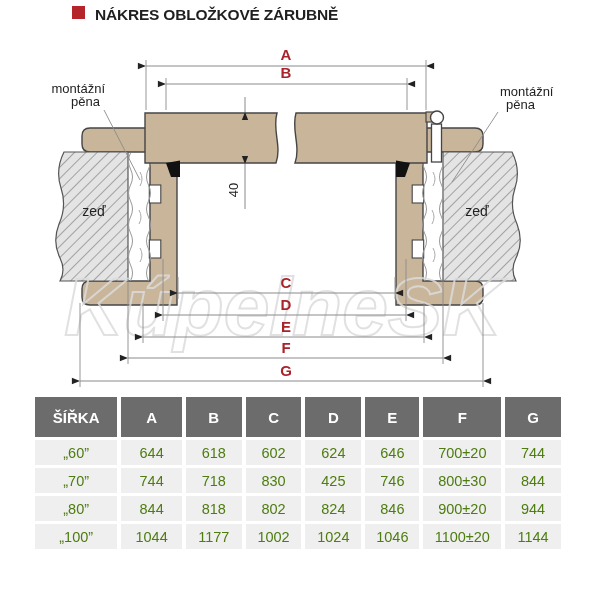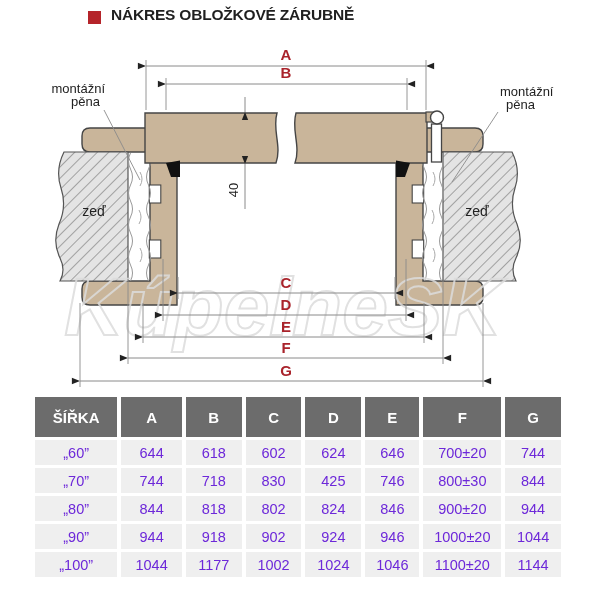--- a/index.html
+++ b/index.html
@@ -1,41 +1,41 @@
 <!DOCTYPE html>
 <html><head>
 <meta charset="utf-8">
 <style>
   html,body{margin:0;padding:0;}
   body{
     width:600px;height:600px;position:relative;background:#ffffff;
     font-family:"Liberation Sans",sans-serif;overflow:hidden;
   }
   
-  .title-bar{position:absolute;left:88px;top:6px;display:flex;align-items:flex-end;}
+  .title-bar{position:absolute;left:72px;top:6px;display:flex;align-items:flex-start;}
   .title-square{width:13px;height:13px;background:#b5242a;flex:0 0 auto;}
   .title-text{margin:0 0 0 10px;font-size:15.5px;font-weight:bold;color:#1f1f1f;
     letter-spacing:-0.2px;white-space:nowrap;}
   
   .diagram{position:absolute;left:0;top:0;width:600px;height:410px;}
   svg text{font-family:"Liberation Sans",sans-serif;}
   .dim-letter{font-size:15px;font-weight:bold;fill:#a9232b;text-anchor:middle;}
   .anno{font-size:13px;fill:#222;}
   .wall-label{font-size:14px;fill:#222;text-anchor:middle;}
   .thick-label{font-size:13px;fill:#222;text-anchor:middle;}
   .watermark{font-size:82px;font-style:italic;font-weight:bold;fill:none;
     stroke:#dcdcdc;stroke-width:2px;text-anchor:middle;opacity:.85;}
   
   .size-table{position:absolute;left:31px;top:394px;width:534px;
     border-collapse:separate;border-spacing:4px 3px;table-layout:fixed;}
   .size-table th{
     background:#6c6c6c;color:#ffffff;font-size:15px;font-weight:bold;
     height:40px;text-align:center;vertical-align:middle;padding:0;}
   .size-table td{
-    background:#efefef;color:#6d28d9;font-size:14.5px;height:25px;
+    background:#efefef;color:#4d7c0f;font-size:14.5px;height:25px;
     text-align:center;vertical-align:middle;padding:0;}
   col.c-sirka{width:15.8%;} col.c-a{width:11.6%;} col.c-b{width:10.7%;}
   col.c-c{width:10.7%;} col.c-d{width:10.7%;} col.c-e{width:10.4%;}
   col.c-f{width:14.9%;} col.c-g{width:10.7%;}
 </style>
 </head>
 <body>
 
 <div class="title-bar">
   <div class="title-square"></div>
@@ -203,30 +203,20 @@
       <td>„80”</td>
       <td>844</td>
       <td>818</td>
       <td>802</td>
       <td>824</td>
       <td>846</td>
       <td>900±20</td>
       <td>944</td>
     </tr>
     <tr>
-      <td>„90”</td>
-      <td>944</td>
-      <td>918</td>
-      <td>902</td>
-      <td>924</td>
-      <td>946</td>
-      <td>1000±20</td>
-      <td>1044</td>
-    </tr>
-    <tr>
       <td>„100”</td>
       <td>1044</td>
       <td>1177</td>
       <td>1002</td>
       <td>1024</td>
       <td>1046</td>
       <td>1100±20</td>
       <td>1144</td>
     </tr>
   </tbody>

